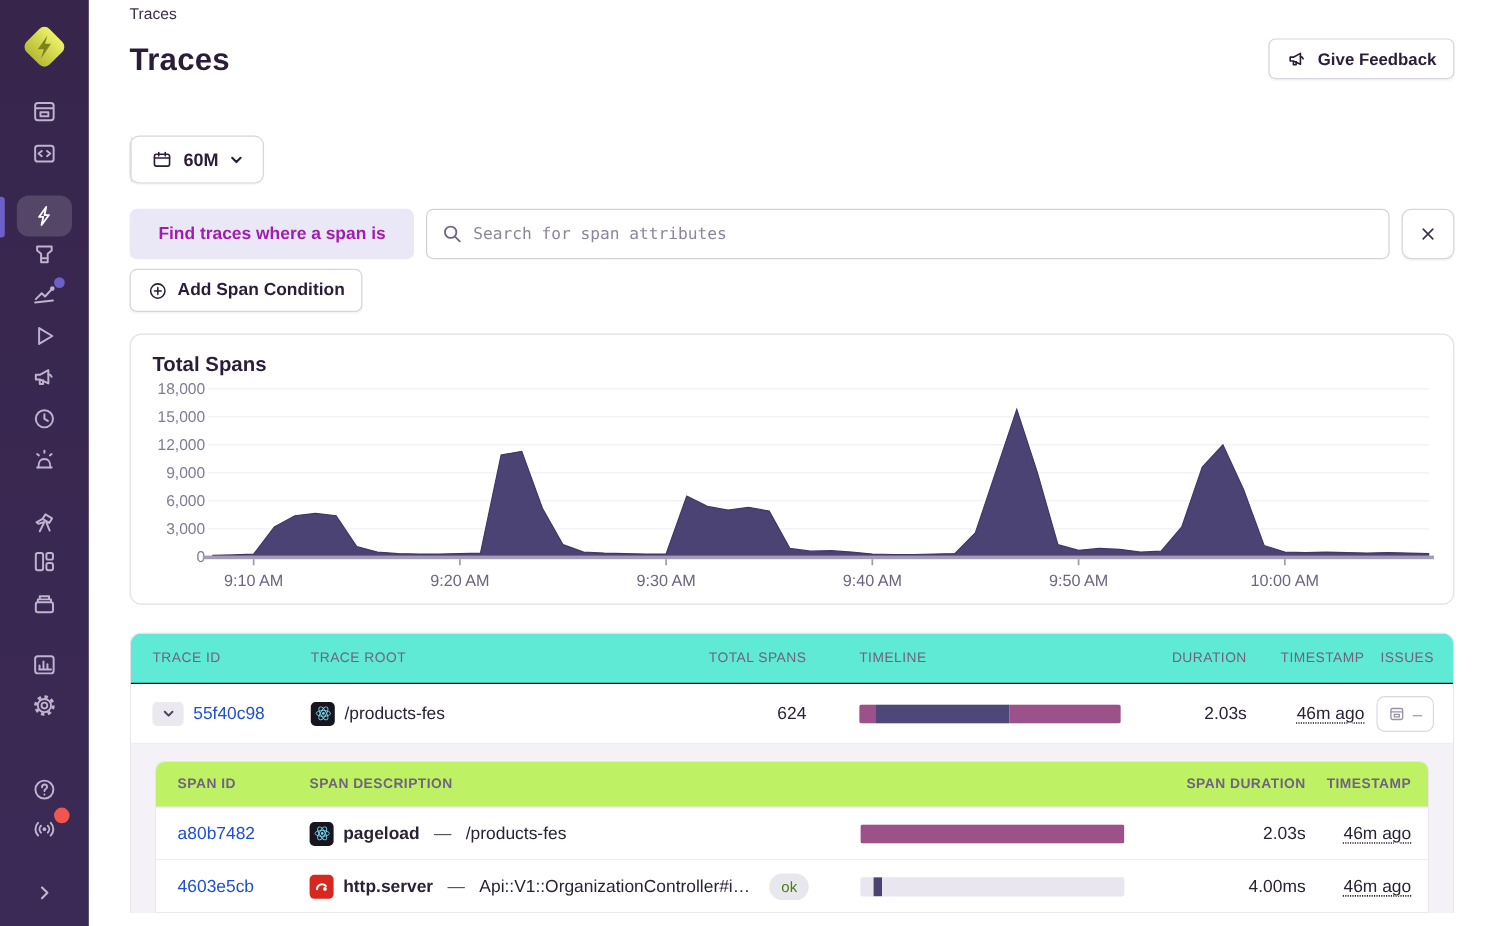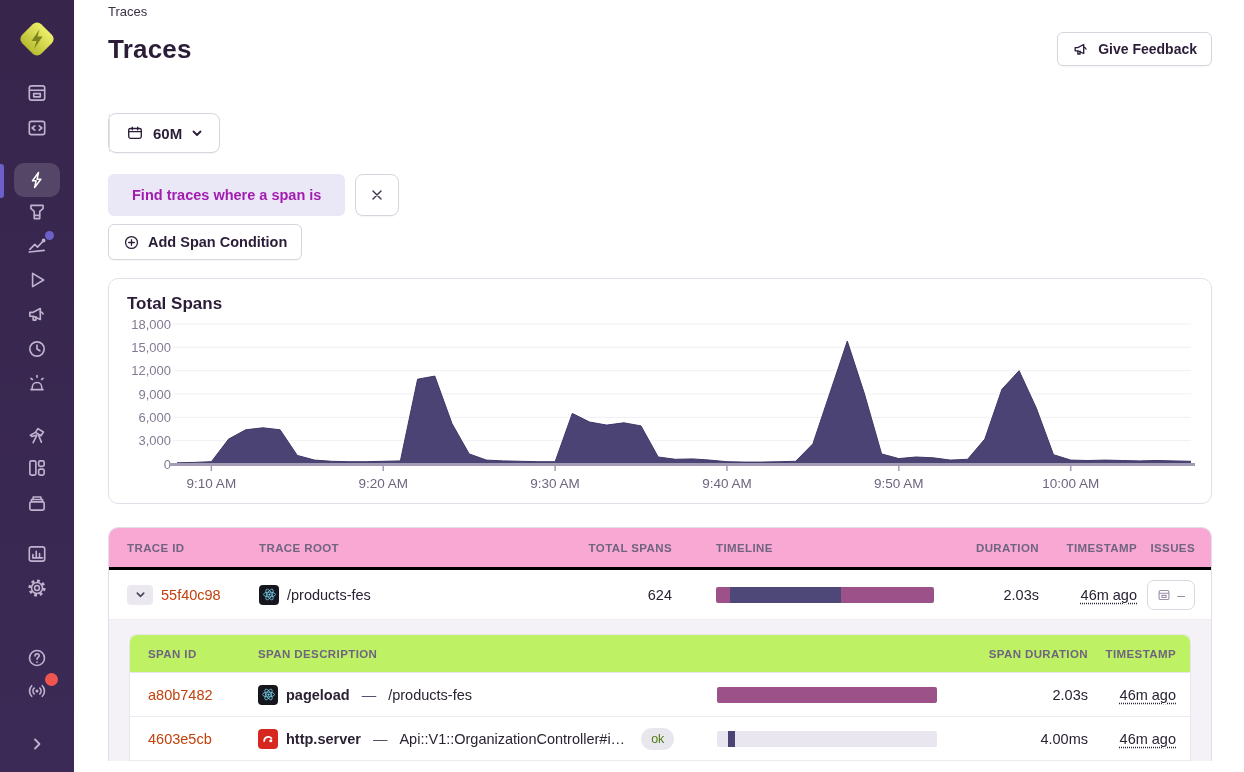--- a/index.html
+++ b/index.html
@@ -42,27 +42,27 @@
 
   
   .panel{border:1px solid #e2dfe8;border-radius:10px;background:#fff}
   .chart-panel{margin-top:18px;padding:15px 18px 6px}
   .chart-title{font-size:17px;font-weight:bold;color:#2b1d38;margin-bottom:2px}
   .chart-panel svg text{font-family:"Liberation Sans",sans-serif}
 
   
   .table-panel{margin-top:23px;border-radius:10px 10px 0 0;border-bottom:none;overflow:hidden;height:234px;display:flex;flex-direction:column}
   .t-grid{display:grid;grid-template-columns:132px 293px 120px 262px 105px 98px 58px;padding:0 18px;align-items:center}
-  .t-head{height:42px;background:#f9a8d4;border-bottom:3px solid #000000;color:#6f647f;font-size:11.5px;font-weight:bold;letter-spacing:.4px}
+  .t-head{height:42px;background:#5eead4;border-bottom:1px solid #000000;color:#6f647f;font-size:11.5px;font-weight:normal;letter-spacing:.4px}
   .right{text-align:right}
   .tl-col{padding-left:44px}
   .t-row{height:50px;background:#fff;border-bottom:1px solid #efedf3;font-size:14.5px}
   .cell-flex{display:flex;align-items:center;gap:8px;min-width:0}
   .chev-btn{width:26px;height:20px;background:#ebe8f0;border:none;border-radius:4px;display:flex;align-items:center;justify-content:center;color:#4a4458;cursor:pointer}
-  .id-link{color:#c2410c;cursor:pointer;text-decoration:none}
+  .id-link{color:#1d4ed8;cursor:pointer;text-decoration:none}
   .plat-icon{width:20px;height:20px;border-radius:4px;display:flex;align-items:center;justify-content:center;flex:0 0 20px}
   .plat-react{background:#16161f}
   .plat-ruby{background:#d6281e}
   .bar{position:relative;border-radius:2px;overflow:hidden}
   .bar .seg{position:absolute;top:0;bottom:0}
   .ts{text-decoration:underline dotted;text-underline-offset:3px;color:#2b2233}
   .issues-pill{display:inline-flex;align-items:center;gap:6px;height:30px;padding:0 9px;border:1px solid #dcd8e2;border-radius:7px;background:#fff;color:#9a90a8;cursor:pointer;font-size:14px}
 
   
   .expanded{flex:1;background:#f4f2f7;padding:14px 20px 0}
@@ -234,20 +234,27 @@
           </svg>
         <span>60M</span>
         <svg width="12" height="12" viewBox="0 0 12 12" fill="none" stroke="#2b1d38" stroke-width="1.8" stroke-linecap="round" stroke-linejoin="round">
             <path d="M2.5 4.5L6 8l3.5-3.5"></path>
           </svg>
       </button>
     </div>
 
     <div class="search-row">
       <div class="where-pill">Find traces where a span is</div>
+      <div class="search-wrap">
+        <svg class="search-icon" width="19" height="19" viewBox="0 0 20 20" fill="none" stroke="currentColor" stroke-width="1.6" stroke-linecap="round">
+            <circle cx="9" cy="9" r="5"></circle>
+            <path d="M13 13l4 4"></path>
+          </svg>
+        <input type="text" placeholder="Search for span attributes" style="">
+      </div>
       <button class="btn clear-btn">
         <svg width="16" height="16" viewBox="0 0 20 20" fill="none" stroke="#3d3049" stroke-width="1.7" stroke-linecap="round">
             <path d="M5 5l10 10M15 5L5 15"></path>
           </svg>
       </button>
     </div>
 
     <button class="btn add-btn">
       <svg width="17" height="17" viewBox="0 0 20 20" fill="none" stroke="#2b1d38" stroke-width="1.5" stroke-linecap="round">
           <circle cx="10" cy="10" r="7"></circle>

